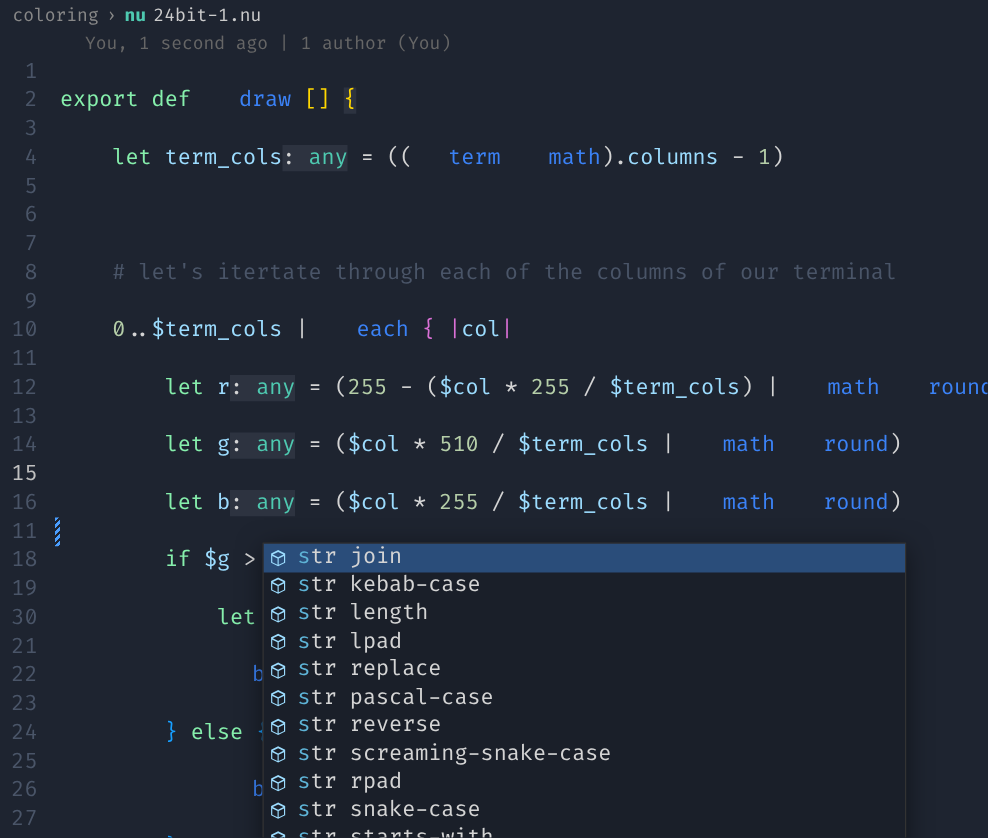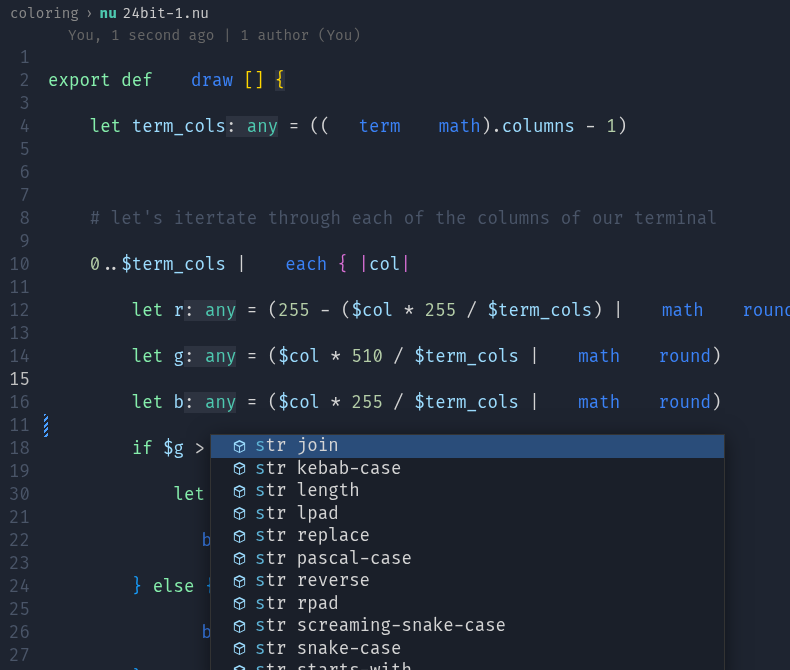--- a/index.html
+++ b/index.html
@@ -65,21 +65,21 @@
   top: 434px;
   width: 515px;
   background: #1a1f29;
   border: 1px solid #333;
   box-shadow: 0 4px 20px rgba(0,0,0,0.5);
   z-index: 10;
 }
 .ac-item {
   display: flex;
   align-items: center;
-  padding: 0px 21px;
+  padding: 0px 4px;
   gap: 8px;
   font-size: 17px;
   line-height: 22.5px;
 }
 .ac-item.selected { background: #2a4d7a; }
 .ac-icon {
   width: 15px;
   height: 15px;
   flex-shrink: 0;
   display: flex;
@@ -230,36 +230,36 @@
         </svg>
       </span>
       <span class="ac-text"><span class="ac-match">s</span>tr reverse</span>
     </div>
     <div class="ac-item">
       <span class="ac-icon">
         <svg viewBox="0 0 16 16">
           <path fill="#9cdcfe" d="M8 1l6 3v8l-6 3-6-3V4l6-3zm0 1.8L3.5 5 8 7.2 12.5 5 8 2.8zM3 6.2v5.3l4.5 2.2V8.4L3 6.2zm10 0L8.5 8.4v5.3L13 11.5V6.2z"></path>
         </svg>
       </span>
+      <span class="ac-text"><span class="ac-match">s</span>tr screaming-snake-case</span>
+    </div>
+    <div class="ac-item">
+      <span class="ac-icon">
+        <svg viewBox="0 0 16 16">
+          <path fill="#9cdcfe" d="M8 1l6 3v8l-6 3-6-3V4l6-3zm0 1.8L3.5 5 8 7.2 12.5 5 8 2.8zM3 6.2v5.3l4.5 2.2V8.4L3 6.2zm10 0L8.5 8.4v5.3L13 11.5V6.2z"></path>
+        </svg>
+      </span>
       <span class="ac-text"><span class="ac-match">s</span>tr rpad</span>
     </div>
     <div class="ac-item">
       <span class="ac-icon">
         <svg viewBox="0 0 16 16">
           <path fill="#9cdcfe" d="M8 1l6 3v8l-6 3-6-3V4l6-3zm0 1.8L3.5 5 8 7.2 12.5 5 8 2.8zM3 6.2v5.3l4.5 2.2V8.4L3 6.2zm10 0L8.5 8.4v5.3L13 11.5V6.2z"></path>
         </svg>
       </span>
-      <span class="ac-text"><span class="ac-match">s</span>tr screaming-snake-case</span>
-    </div>
-    <div class="ac-item">
-      <span class="ac-icon">
-        <svg viewBox="0 0 16 16">
-          <path fill="#9cdcfe" d="M8 1l6 3v8l-6 3-6-3V4l6-3zm0 1.8L3.5 5 8 7.2 12.5 5 8 2.8zM3 6.2v5.3l4.5 2.2V8.4L3 6.2zm10 0L8.5 8.4v5.3L13 11.5V6.2z"></path>
-        </svg>
-      </span>
       <span class="ac-text"><span class="ac-match">s</span>tr snake-case</span>
     </div>
     <div class="ac-item">
       <span class="ac-icon">
         <svg viewBox="0 0 16 16">
           <path fill="#9cdcfe" d="M8 1l6 3v8l-6 3-6-3V4l6-3zm0 1.8L3.5 5 8 7.2 12.5 5 8 2.8zM3 6.2v5.3l4.5 2.2V8.4L3 6.2zm10 0L8.5 8.4v5.3L13 11.5V6.2z"></path>
         </svg>
       </span>
       <span class="ac-text"><span class="ac-match">s</span>tr starts-with</span>
     </div>

